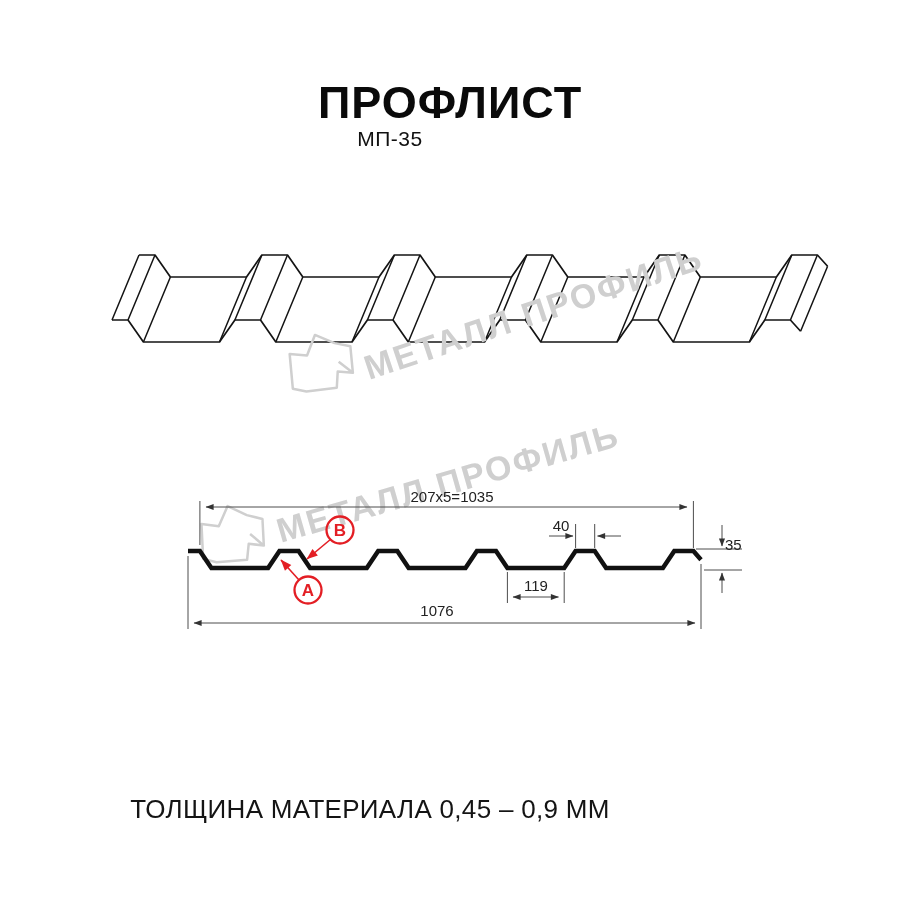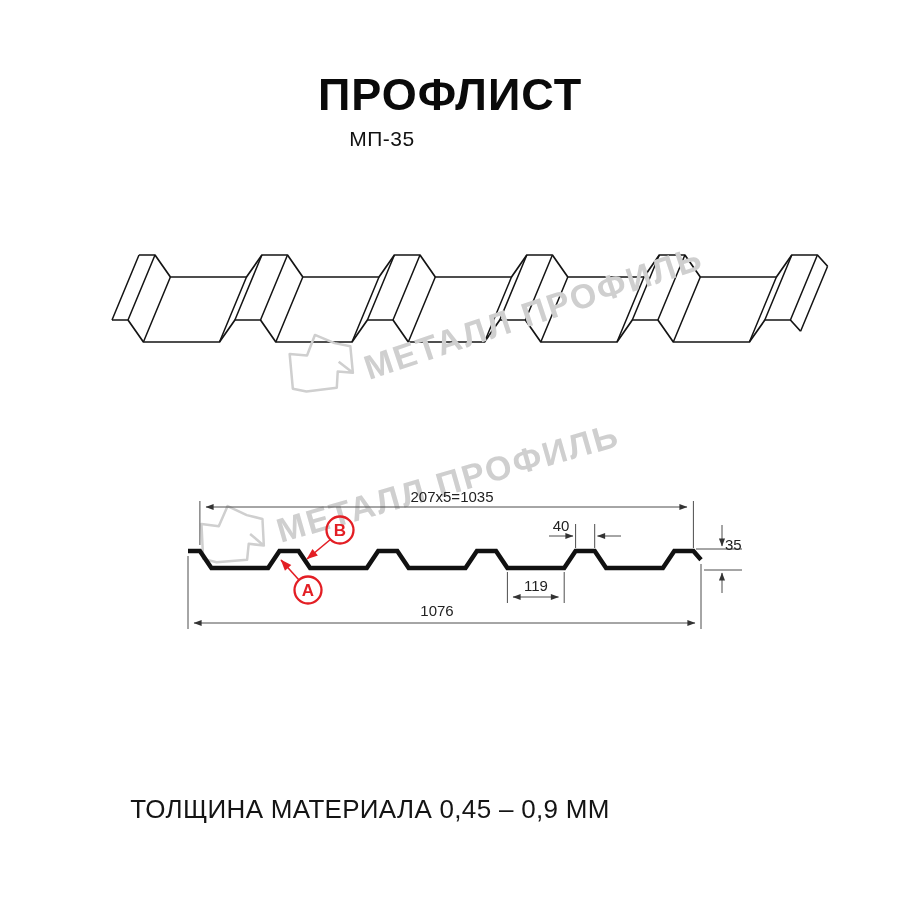--- a/index.html
+++ b/index.html
@@ -1,25 +1,25 @@
 <!DOCTYPE html>
 <html><head>
 <meta charset="utf-8">
 <style>
   html,body{margin:0;padding:0;}
   body{
     width:900px;height:900px;position:relative;background:#ffffff;
     font-family:"Liberation Sans", sans-serif;overflow:hidden;
   }
   .title{
-    position:absolute;top:72px;left:0;width:900px;text-align:center;
+    position:absolute;top:80px;left:0;width:900px;text-align:center;
     font-size:45px;font-weight:700;letter-spacing:1px;color:#0a0a0a;line-height:1;
   }
   .subtitle{
-    position:absolute;top:128px;left:8px;width:748px;text-align:center;
+    position:absolute;top:128px;left:16px;width:748px;text-align:center;
     font-size:21px;font-weight:500;letter-spacing:0.5px;color:#111;line-height:1;
   }
   .note{
     position:absolute;top:796px;left:0;width:740px;text-align:center;
     font-size:26px;font-weight:500;letter-spacing:0.3px;color:#141414;line-height:1;
   }
   svg{position:absolute;top:0;left:0;}
   svg text{font-family:"Liberation Sans", sans-serif;}
   .dim-text{fill:#222222;font-size:15px;}
   .wm-text{fill:#cfcfcf;font-size:34px;font-weight:bold;letter-spacing:2px;}

